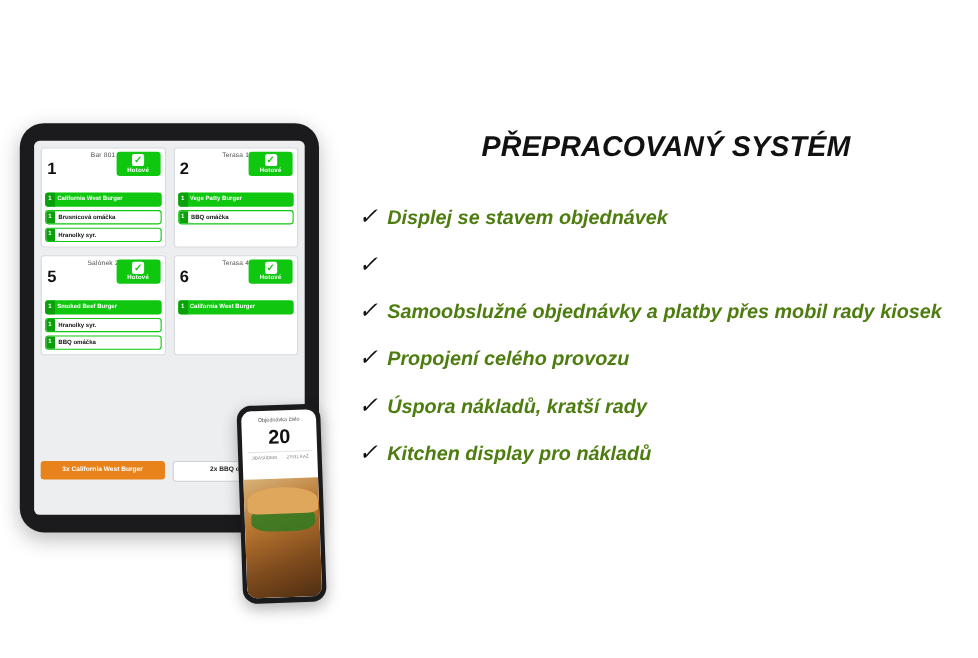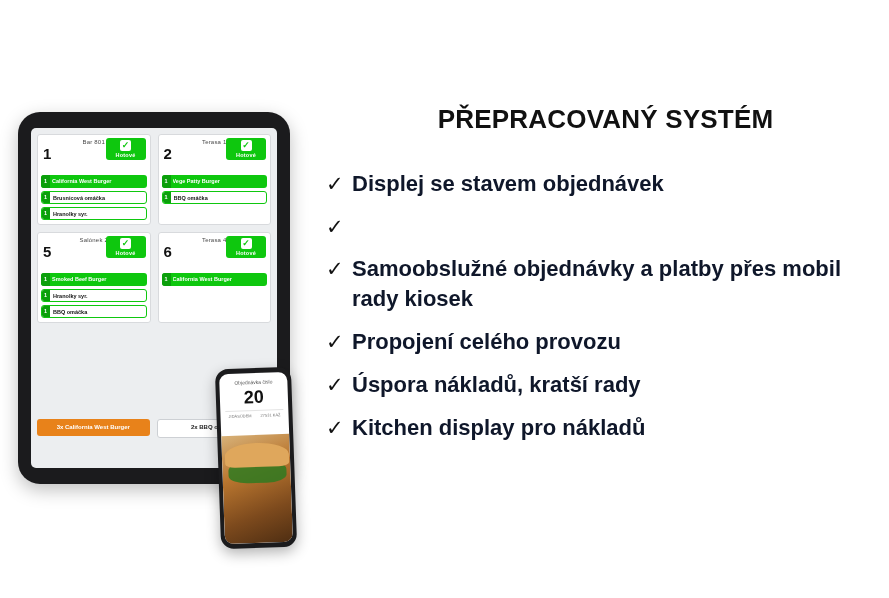--- a/index.html
+++ b/index.html
@@ -267,23 +267,24 @@
     height: 24px;
     background: #e0a košt;
     background: #dfa75c;
     border-radius: 50% 50% 16% 16%;
   }
 
   
   .content {
     position: absolute;
     left: 322px;
-    top: 4px;
+    top: 18px;
     width: 567px;
     height: 455px;
+    font-style: italic;
   }
   .headline {
     position: absolute;
     left: 0;
     top: 100px;
     width: 567px;
     text-align: center;
     font-size: 26px;
     font-weight: bold;
     color: #111111;
@@ -301,24 +302,24 @@
     margin-bottom: 13px;
   }
   .bullet-check {
     flex: 0 0 auto;
     font-size: 21px;
     line-height: 29px;
     color: #111111;
     width: 26px;
   }
   .bullet-text {
-    font-size: 22px;
+    font-size: 18px;
     line-height: 30px;
     font-weight: bold;
-    color: #0f172a;
+    color: #4d7c0f;
   }
 </style>
 </head>
 <body>
 
 <div class="device-area">
 
   <div class="tablet">
     <div class="tablet-screen">
       <div class="kds">

